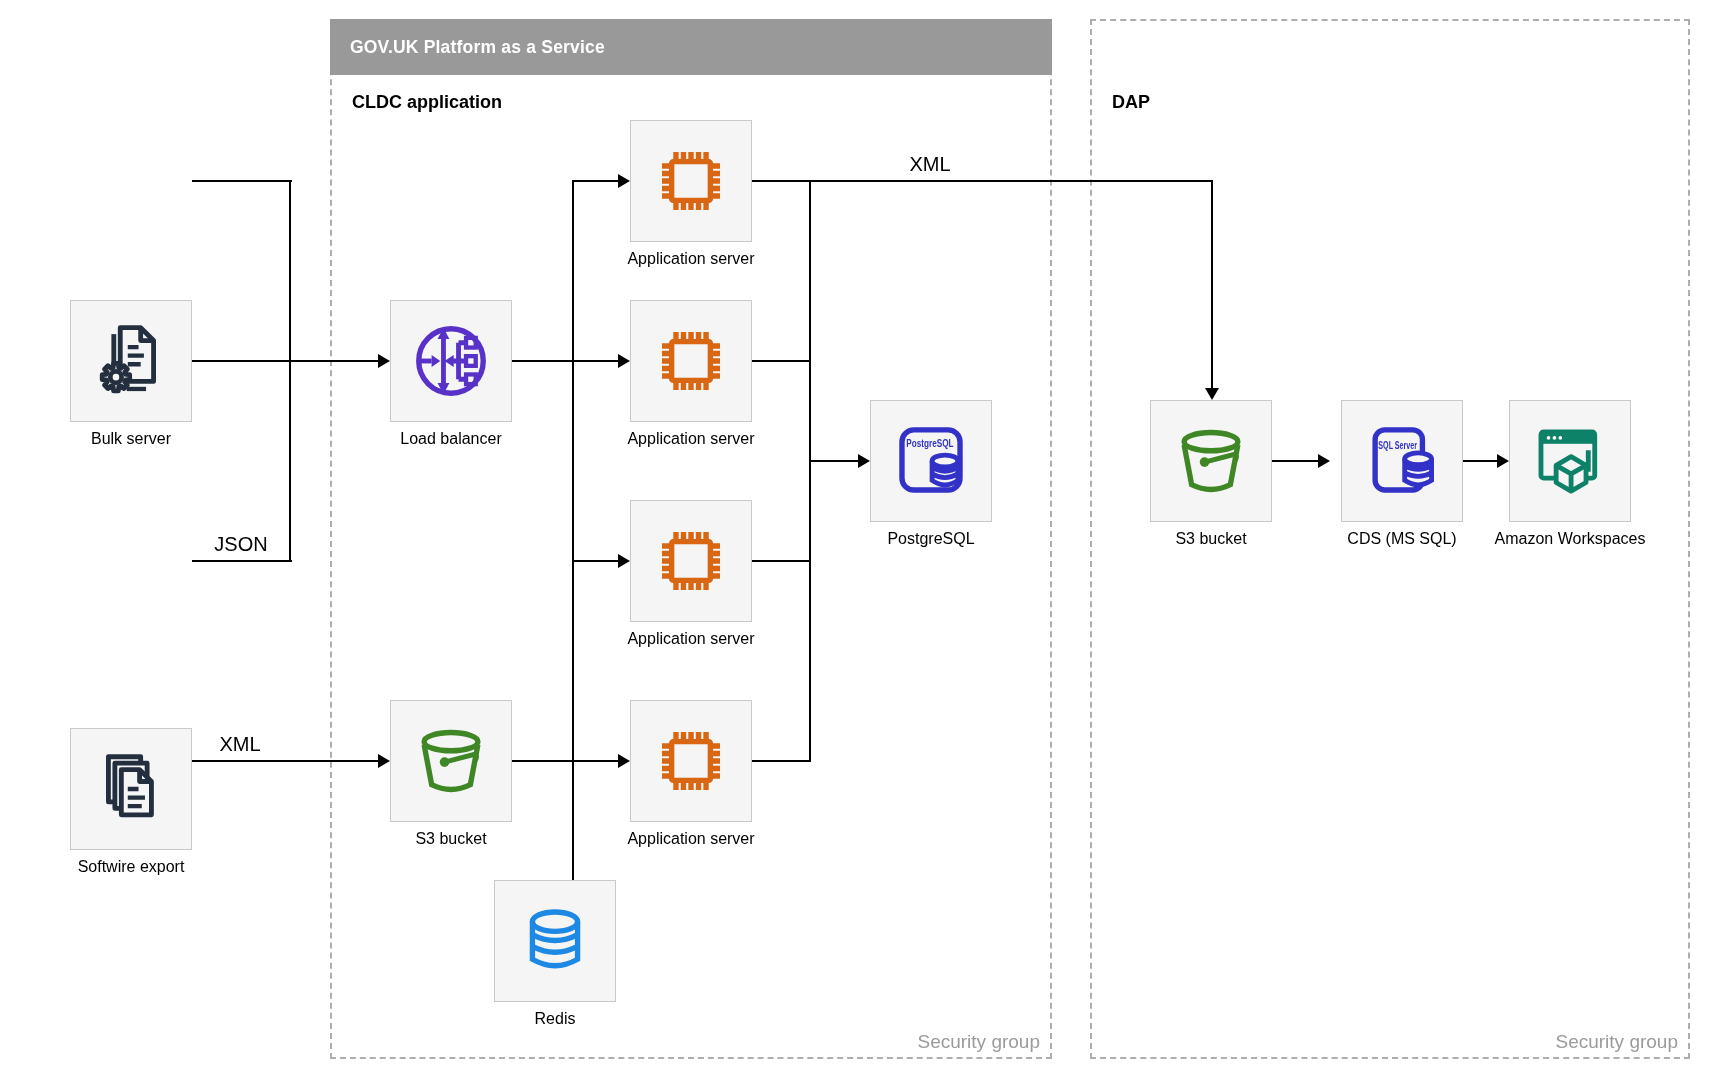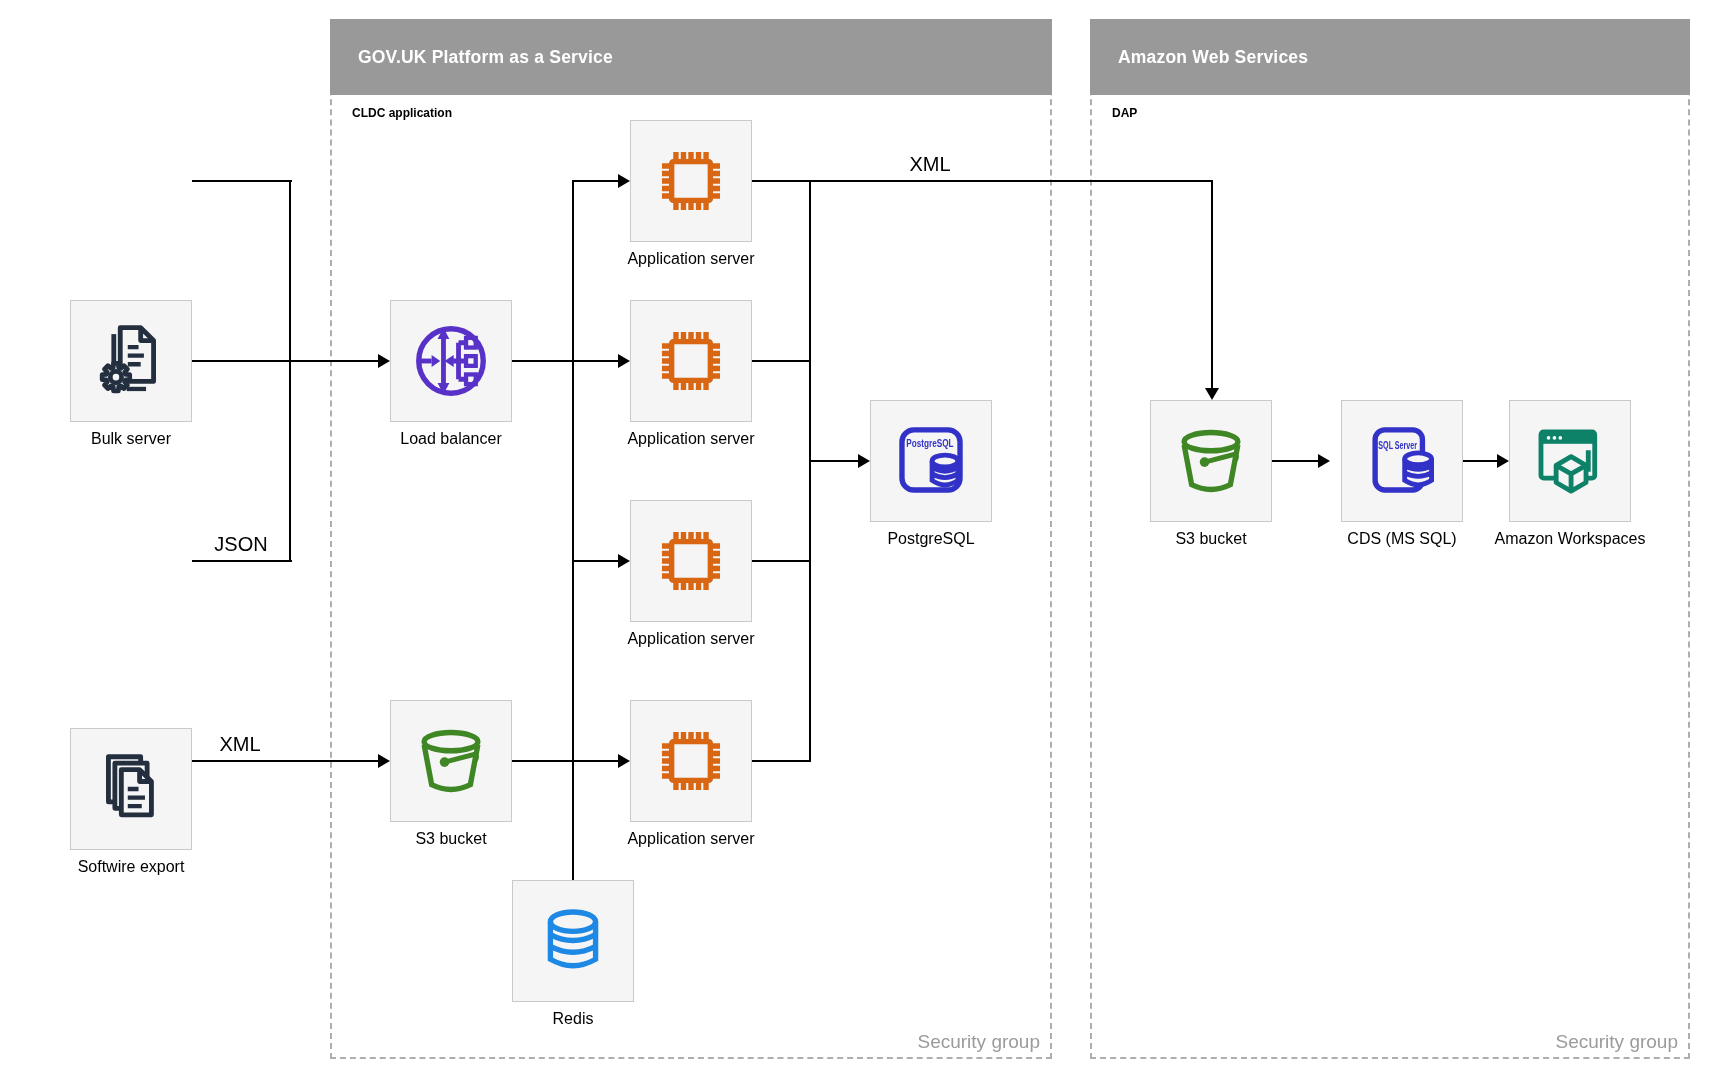--- a/index.html
+++ b/index.html
@@ -1,24 +1,24 @@
 <!DOCTYPE html>
 <html><head>
 <meta charset="utf-8">
 <style>
   html,body{margin:0;padding:0;background:#ffffff;}
   #canvas{position:relative;width:1712px;height:1082px;background:#ffffff;
           font-family:"Liberation Sans", sans-serif;overflow:hidden;}
 
   
   .zone{position:absolute;border:2px dashed #AEAEAE;box-sizing:border-box;background:transparent;}
-  .zone-header{position:absolute;left:-2px;top:-2px;right:-2px;height:76px;background:#999999;
-               display:flex;align-items:center;padding-left:28px;box-sizing:border-box;}
+  .zone-header{position:absolute;left:-2px;top:-2px;right:-2px;height:56px;background:#999999;
+               display:flex;align-items:center;padding-left:20px;box-sizing:border-box;}
   .zone-title{color:#ffffff;font-size:17.5px;font-weight:bold;letter-spacing:.2px;}
-  .zone-sublabel{position:absolute;left:20px;top:85px;font-size:12px;font-weight:bold;color:#000000;}
+  .zone-sublabel{position:absolute;left:20px;top:71px;font-size:18px;font-weight:bold;color:#000000;}
   .zone-footer{position:absolute;right:10px;bottom:4px;font-size:19px;color:#9B9B9B;}
 
   
   .node{position:absolute;width:122px;}
   .nbox{width:122px;height:122px;background:#F5F5F5;border:1.5px solid #C9C9C9;box-sizing:border-box;
         display:flex;align-items:center;justify-content:center;}
   .nlabel{position:absolute;top:130px;left:50%;transform:translateX(-50%);
           white-space:nowrap;font-size:16px;color:#000000;text-align:center;}
 
   
@@ -38,23 +38,20 @@
 
   <div class="zone" style="left:330px;top:19px;width:722px;height:1040px;">
     <div class="zone-header">
       <span class="zone-title">GOV.UK Platform as a Service</span>
     </div>
     <div class="zone-sublabel">CLDC application</div>
     <div class="zone-footer">Security group</div>
   </div>
 
   <div class="zone" style="left:1090px;top:19px;width:600px;height:1040px;">
-    <div class="zone-header">
-      <span class="zone-title">Amazon Web Services</span>
-    </div>
     <div class="zone-sublabel">DAP</div>
     <div class="zone-footer">Security group</div>
   </div>
 
   <div class="lh" style="left:192px;top:180px;width:100px;"></div>
   <div class="lv" style="left:289px;top:180px;height:382px;"></div>
   <div class="lh" style="left:192px;top:560px;width:100px;"></div>
   <div class="lh" style="left:192px;top:360px;width:186px;"></div>
   <div class="ar" style="left:378px;top:354px;"></div>
 
@@ -239,21 +236,21 @@
           <ellipse cx="40" cy="22" rx="25" ry="8.5"></ellipse>
           <path d="M15,25 L22,62 Q40,71 58,62 L65,25"></path>
         </g>
         <circle cx="34" cy="41" r="4.5" fill="#3F8624"></circle>
         <path d="M34,41 L61,34 q5,1 1,6" stroke="#3F8624" stroke-width="4.5" fill="none"></path>
       </svg>
     </div>
     <div class="nlabel">S3 bucket</div>
   </div>
 
-  <div class="node" style="left:512px;top:880px;">
+  <div class="node" style="left:494px;top:880px;">
     <div class="nbox">
       <svg width="86" height="86" viewBox="0 0 80 80">
         <g stroke="#1E88E5" stroke-width="5" fill="none">
           <ellipse cx="40" cy="22" rx="21" ry="9"></ellipse>
           <path d="M19,22 L19,57 Q40,69 61,57 L61,22"></path>
           <path d="M19,34 Q40,45 61,34"></path>
           <path d="M19,45 Q40,56 61,45"></path>
         </g>
       </svg>
     </div>

